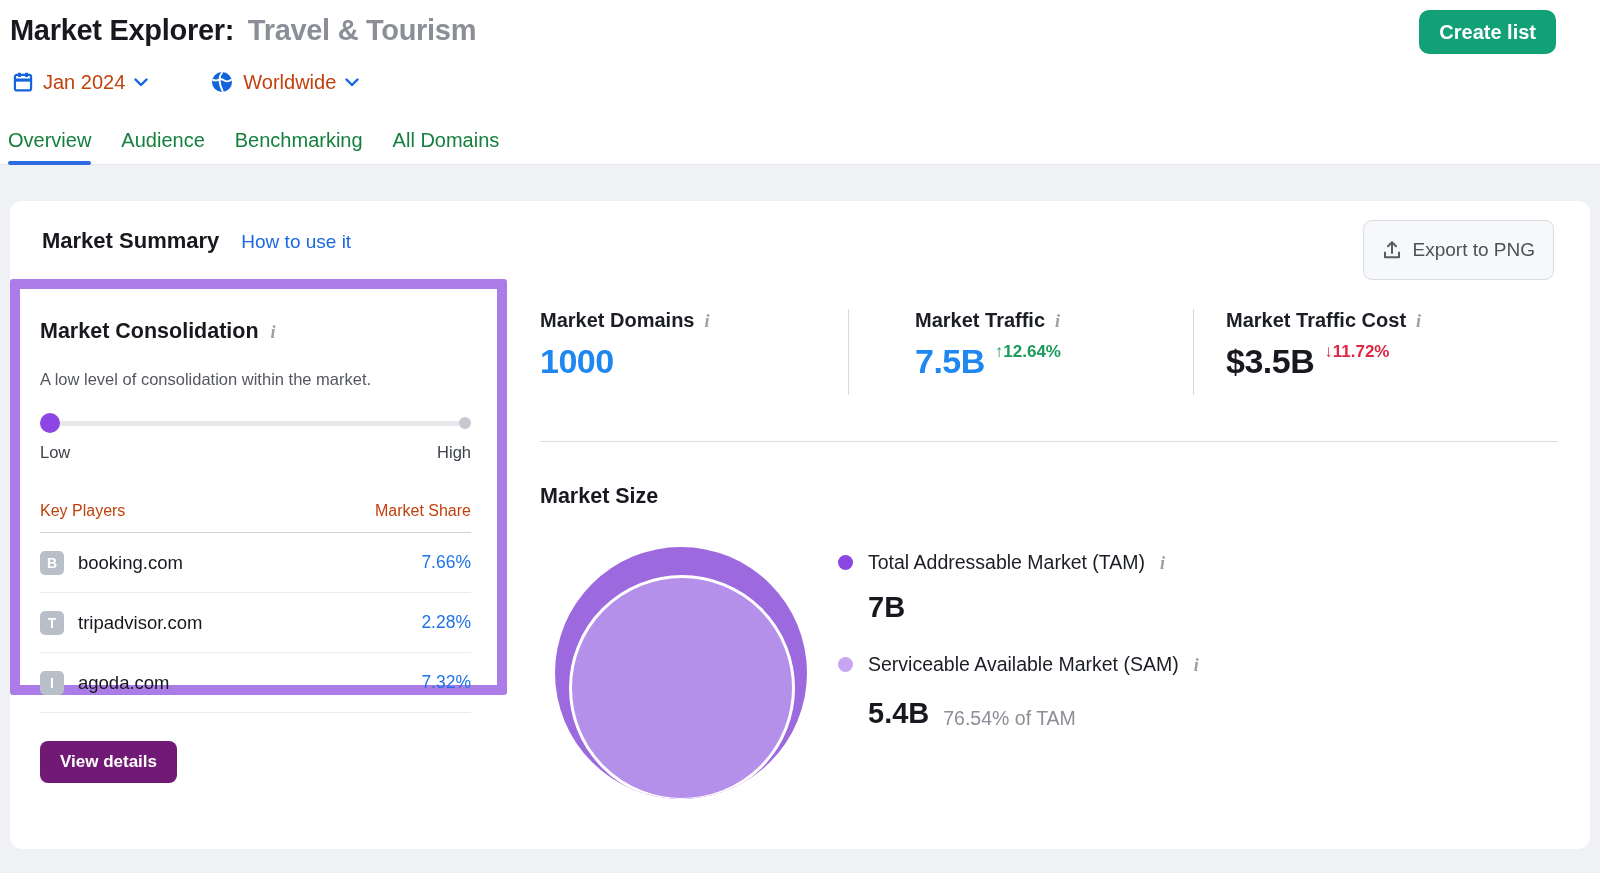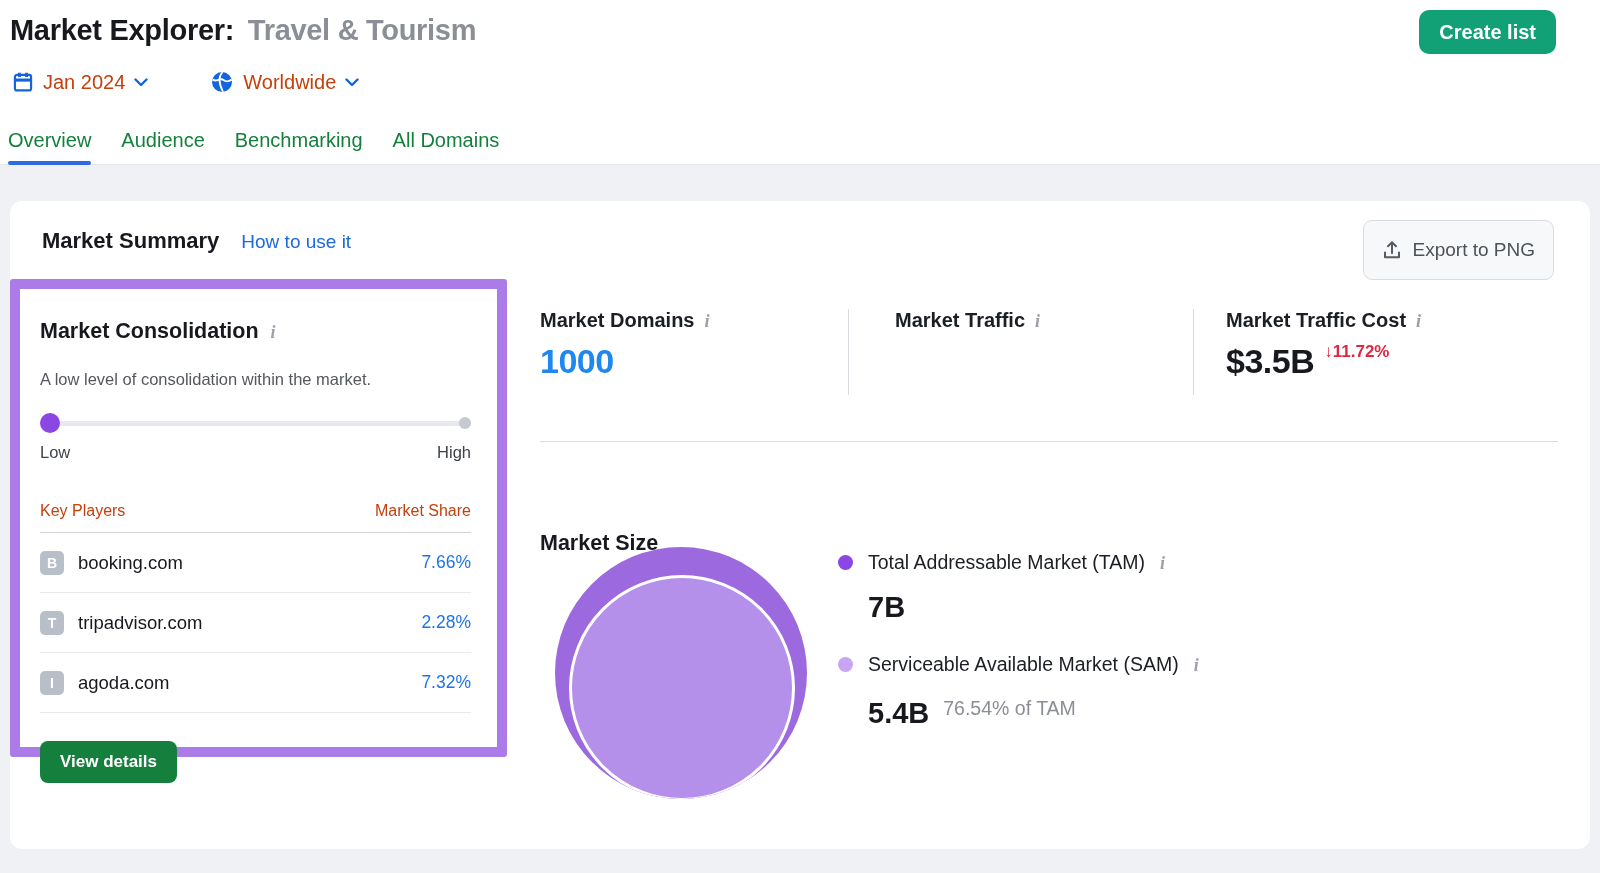--- a/index.html
+++ b/index.html
@@ -57,21 +57,21 @@
   .export-btn {
     position:absolute; right:36px; top:19px; height:60px; padding:0 18px;
     background:#f7f8fa; border:1px solid #d9dce2; border-radius:9px;
     font-family:"Liberation Sans", sans-serif;
     font-size:19px; color:#4d5158; display:flex; align-items:center; gap:11px;
     cursor:pointer;
   }
 
   
   .consol-frame {
-    position:absolute; left:0; top:78px; width:497px; height:478px;
+    position:absolute; left:0; top:78px; width:497px; height:416px;
     border:10px solid #ab7ce8; border-radius:3px; background:#fff;
     padding:30px 26px 0 20px;
   }
   .consol-title-row { display:flex; align-items:center; gap:12px; }
   .consol-title { font-size:21.5px; font-weight:700; }
   .info-i {
     font-family:"Liberation Serif", serif; font-style:italic; font-weight:700;
     color:#9ba0a9; font-size:18px; cursor:pointer; line-height:1;
   }
   .consol-desc { margin-top:26px; font-size:16.5px; color:#54575e; }
@@ -102,51 +102,51 @@
     border-bottom:1px solid #e8eaee;
   }
   .kp-fav {
     width:24px; height:24px; border-radius:5px; background:#b8bfc9;
     color:#fff; font-size:14px; font-weight:700;
     display:flex; align-items:center; justify-content:center; flex:0 0 auto;
   }
   .kp-domain { margin-left:14px; font-size:18.5px; color:#17191e; }
   .kp-share { margin-left:auto; font-size:17.5px; color:#1d74e8; cursor:pointer; }
   .view-details {
-    margin-top:28px; background:#15803d; color:#fff; border:none;
+    margin-top:28px; background:#701a75; color:#fff; border:none;
     border-radius:8px; font-size:17px; font-weight:700; padding:11px 20px;
     font-family:"Liberation Sans", sans-serif; cursor:pointer;
   }
 
   
   .metrics { position:absolute; left:530px; top:108px; display:flex;gap:40px; }
   .metric { min-height:86px; }
   .metric + .metric { border-left:1px solid #d9dbe0; }
   .metric.m1 { width:268px; }
-  .metric.m2 { width:305px; padding-left:46px; }
+  .metric.m2 { width:305px; padding-left:66px; }
   .metric.m3 { padding-left:32px; }
   .metric-label {
     display:flex; align-items:center; gap:10px;
     font-size:20px; font-weight:600; color:#1b1e24;
   }
   .metric-value-row { margin-top:10px; display:flex; align-items:flex-start; gap:10px; }
   .metric-value { font-size:34px; font-weight:700; letter-spacing:-0.5px; }
   .v-blue { color:#1e87f0; }
   .v-dark { color:#17191e; }
   .m-change { font-size:17px; font-weight:600; }
   .m-change.up { color:#1a9b5c; }
   .m-change.down { color:#dc2743; }
 
   .h-divider {
     position:absolute; left:530px; top:240px; width:1018px;
     border-top:1px solid #dadce1;
   }
 
   
-  .ms-title { position:absolute; left:530px; top:283px; font-size:21.5px; font-weight:700;margin-top:47px; }
+  .ms-title { position:absolute; left:530px; top:283px; font-size:21.5px; font-weight:700; }
   .bubble {
     position:absolute; left:545px; top:346px; width:252px; height:252px;
     border-radius:50%; background:#9c6ade; overflow:hidden;
   }
   .bubble-inner {
     position:absolute; left:14px; top:28px; width:226px; height:226px;
     border-radius:50%; background:#b590ea; border:3px solid #fff;
   }
   .legend-row {
     position:absolute; left:828px; display:flex; align-items:center; gap:15px;
@@ -154,21 +154,21 @@
   }
   .legend-row.tam { top:350px; }
   .legend-row.sam { top:452px; }
   .dot { width:15px; height:15px; border-radius:50%; flex:0 0 auto; }
   .dot.tam { background:#8b46e4; }
   .dot.sam { background:#c8a5f2; }
   .legend-value { position:absolute; left:858px; font-size:29px; font-weight:700; }
   .legend-value.tam { top:390px; }
   .sam-value-row {
     position:absolute; left:858px; top:496px;
-    display:flex; align-items:flex-start; gap:14px;
+    display:flex; align-items:flex-end; gap:14px;
   }
   .sam-value-row .legend-value { position:static; }
   .sam-note { font-size:19.5px; color:#8b8e96; }
 
   svg { display:block; }
 </style>
 </head>
 <body>
 
 <header class="topbar">
@@ -286,20 +286,24 @@
       </div>
       <div class="metric-value-row">
         <span class="metric-value v-blue">1000</span>
       </div>
     </div>
     <div class="metric m2">
       <div class="metric-label">
         <span>Market Traffic</span>
         <span class="info-i">i</span>
       </div>
+      <div class="metric-value-row">
+        <span class="metric-value v-blue">7.5B</span>
+        <span class="m-change up"><span>↑</span><span>12.64%</span></span>
+      </div>
     </div>
     <div class="metric m3">
       <div class="metric-label">
         <span>Market Traffic Cost</span>
         <span class="info-i">i</span>
       </div>
       <div class="metric-value-row">
         <span class="metric-value v-dark">$3.5B</span>
         <span class="m-change down"><span>↓</span><span>11.72%</span></span>
       </div>

